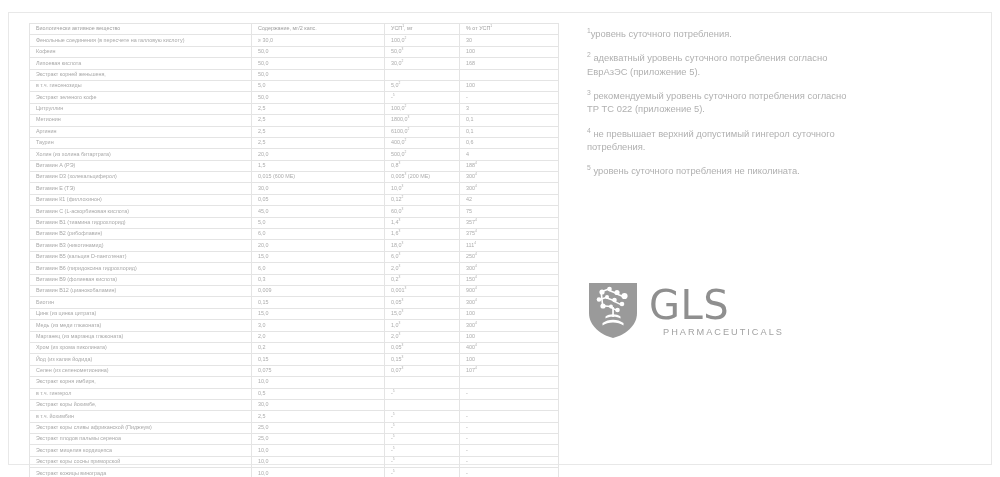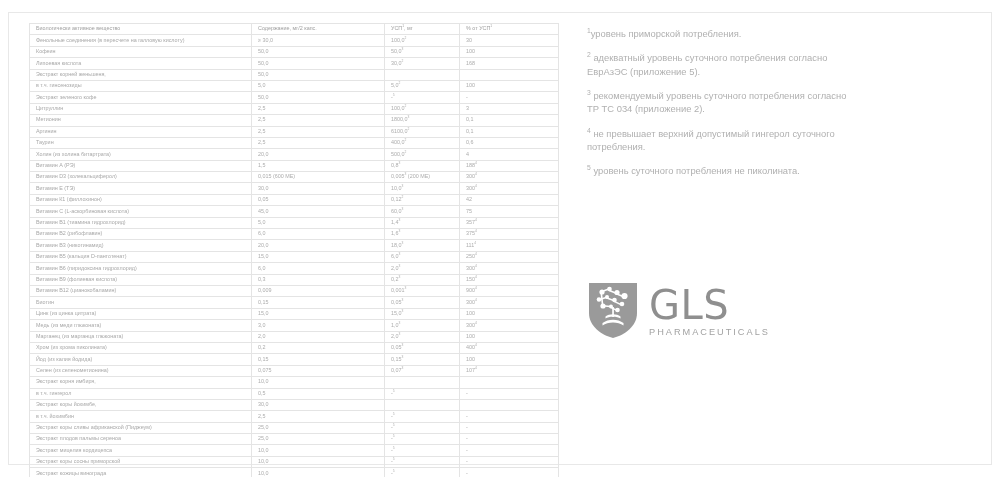--- a/index.html
+++ b/index.html
@@ -127,21 +127,21 @@
     color: #8f8f8f;
     font-weight: normal;
     line-height: 1;
     font-family: "DejaVu Sans", "Liberation Sans", sans-serif;
   }
   .logo-sub {
     font-size: 9.2px;
     letter-spacing: 2.0px;
     color: #a2a2a2;
     margin-top: 2px;
-    margin-left: 0;
+    margin-left: 14px;
     font-family: "Liberation Sans", sans-serif;
   }
 </style>
 </head>
 <body>
 
 <div class="page">
   <div class="card">
 
     <div class="table-wrap">
@@ -393,23 +393,23 @@
               <td class="name">Экстракт кожицы винограда</td>
               <td>10,0</td>
               <td>-<sup>5</sup></td>
               <td>-</td>
             </tr>
           </tbody>
       </table>
     </div>
 
     <div class="notes" id="notes-block">
-        <p class="note"><sup>1</sup><span>уровень приморской потребления.</span></p>
+        <p class="note"><sup>1</sup><span>уровень суточного потребления.</span></p>
         <p class="note"><sup>2</sup> <span>адекватный уровень суточного потребления согласно ЕврАзЭС (приложение 5).</span></p>
-        <p class="note"><sup>3</sup> <span>рекомендуемый уровень суточного потребления согласно ТР ТС 034 (приложение 2).</span></p>
+        <p class="note"><sup>3</sup> <span>рекомендуемый уровень суточного потребления согласно ТР ТС 022 (приложение 5).</span></p>
         <p class="note"><sup>4</sup> <span>не превышает верхний допустимый гингерол суточного потребления.</span></p>
         <p class="note"><sup>5</sup> <span>уровень суточного потребления не пиколината.</span></p>
       </div>
 
     <div class="logo">
       <svg class="logo-shield" viewBox="0 0 52 60" aria-hidden="true">
         <path d="M2 3 H50 V33 C50 46 38 55 26 58 C14 55 2 46 2 33 Z" fill="#9a9a9a"></path>
         <g fill="#ffffff">
           <circle cx="15" cy="12" r="2.6"></circle>
           <circle cx="22.5" cy="9" r="2.3"></circle>

